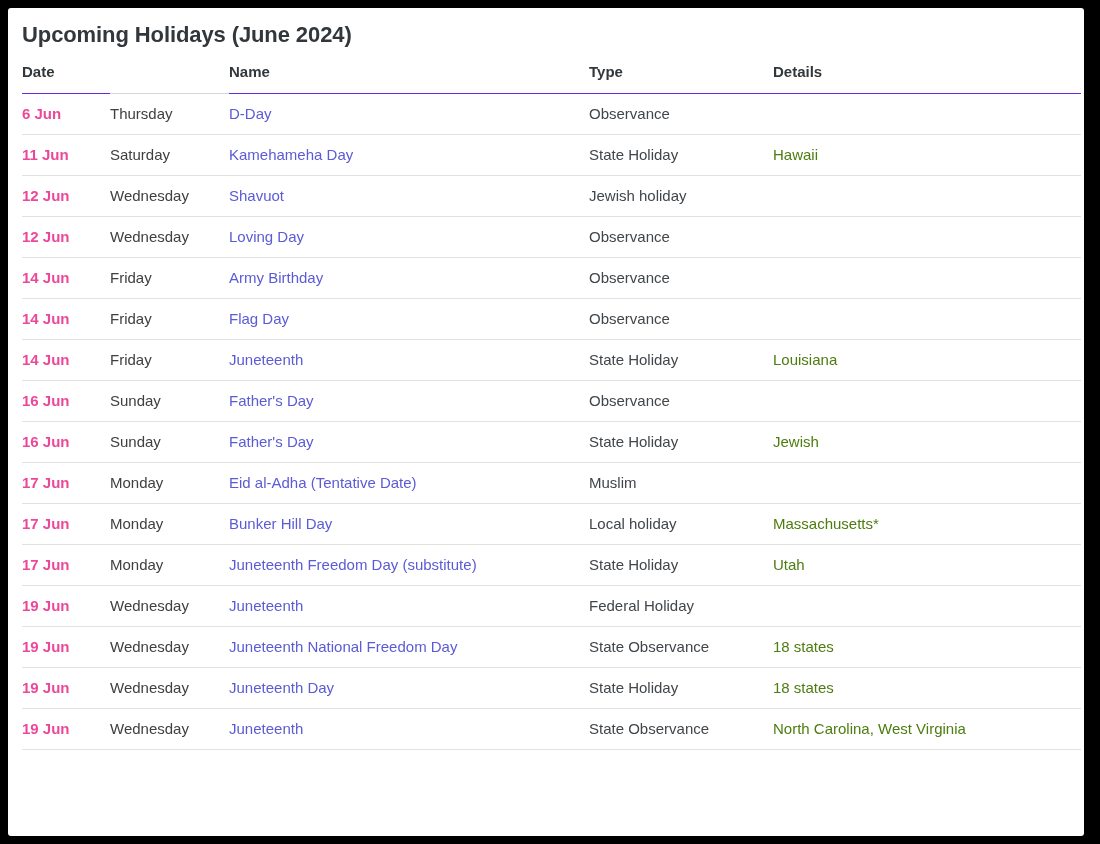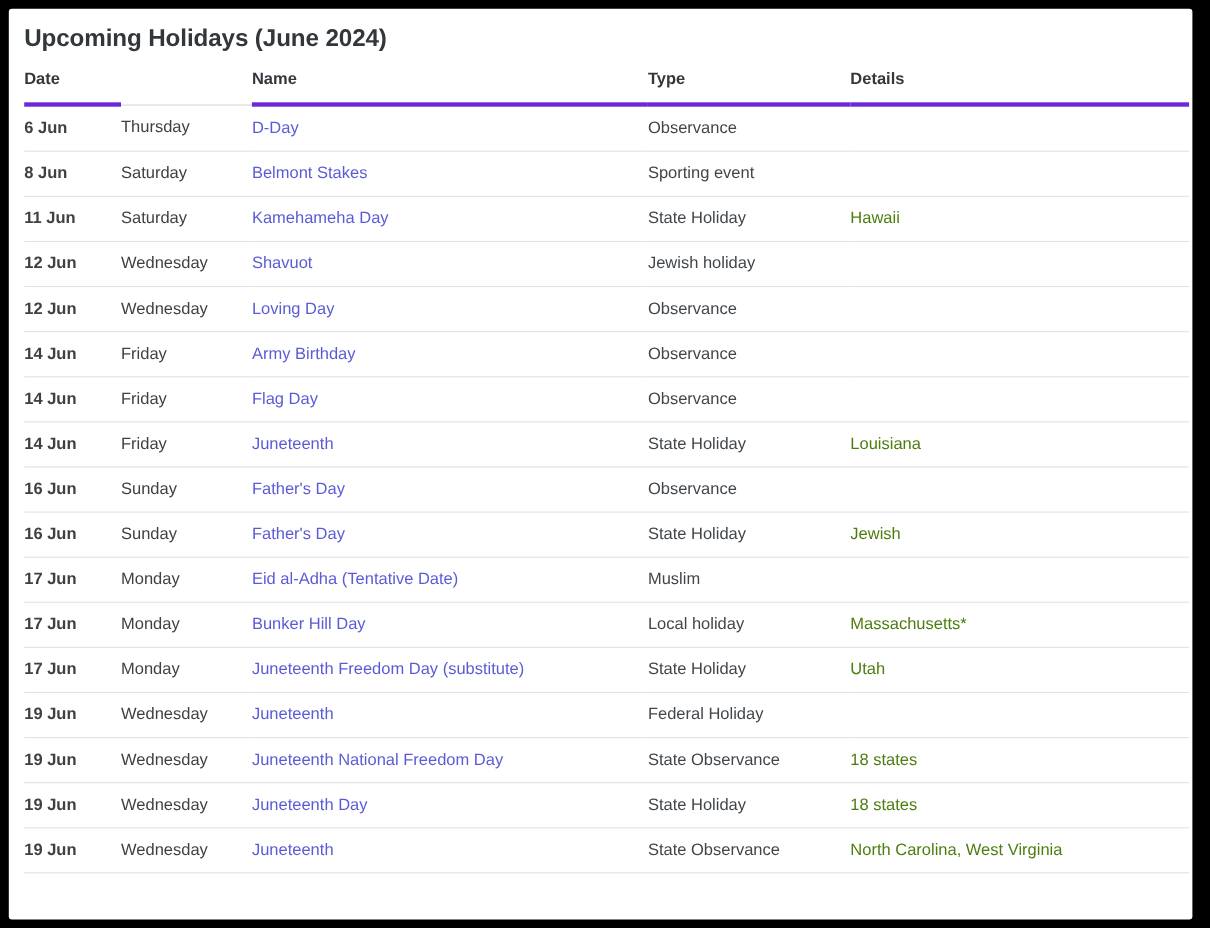--- a/index.html
+++ b/index.html
@@ -65,42 +65,42 @@
   table.holidays col.c-name    { width: 360px; }
   table.holidays col.c-type    { width: 184px; }
   table.holidays col.c-details { width: 308px; }
 
   table.holidays thead th {
     text-align: left;
     font-weight: bold;
     font-size: 15px;
     color: #32373c;
     padding: 14px 8px 13px 0;
-    border-bottom: 4px solid #6d28d9;
+    border-bottom: 1px solid #6d28d9;
     vertical-align: bottom;
     white-space: nowrap;
   }
   table.holidays thead th.th-date { padding-left: 0; }
   table.holidays thead th.th-spacer { border-bottom: 1px solid #d8d8d8; }
 
   table.holidays tbody td {
     padding: 10px 8px 10px 0;
     border-bottom: 1px solid #e2e2e2;
     vertical-align: middle;
     line-height: 20px;
     white-space: nowrap;
     overflow: hidden;
     text-overflow: ellipsis;
   }
 
   table.holidays tbody tr { height: 41px; }
 
   td.cell-date {
     font-weight: bold;
-    color: #404040;
+    color: #ec4899;
   }
   td.cell-weekday {
     color: #404040;
   }
   td.cell-name a {
     color: #5b5bd6;
     text-decoration: none;
   }
   td.cell-type {
     color: #41464b;
@@ -137,27 +137,20 @@
         </thead>
         <tbody id="holiday-rows">
             <tr>
               <td class="cell-date">6 Jun</td>
               <td class="cell-weekday">Thursday</td>
               <td class="cell-name"><a href="#">D-Day</a></td>
               <td class="cell-type">Observance</td>
               <td class="cell-details"></td>
             </tr>
             <tr>
-              <td class="cell-date">8 Jun</td>
-              <td class="cell-weekday">Saturday</td>
-              <td class="cell-name"><a href="#">Belmont Stakes</a></td>
-              <td class="cell-type">Sporting event</td>
-              <td class="cell-details"></td>
-            </tr>
-            <tr>
               <td class="cell-date">11 Jun</td>
               <td class="cell-weekday">Saturday</td>
               <td class="cell-name"><a href="#">Kamehameha Day</a></td>
               <td class="cell-type">State Holiday</td>
               <td class="cell-details">Hawaii</td>
             </tr>
             <tr>
               <td class="cell-date">12 Jun</td>
               <td class="cell-weekday">Wednesday</td>
               <td class="cell-name"><a href="#">Shavuot</a></td>

